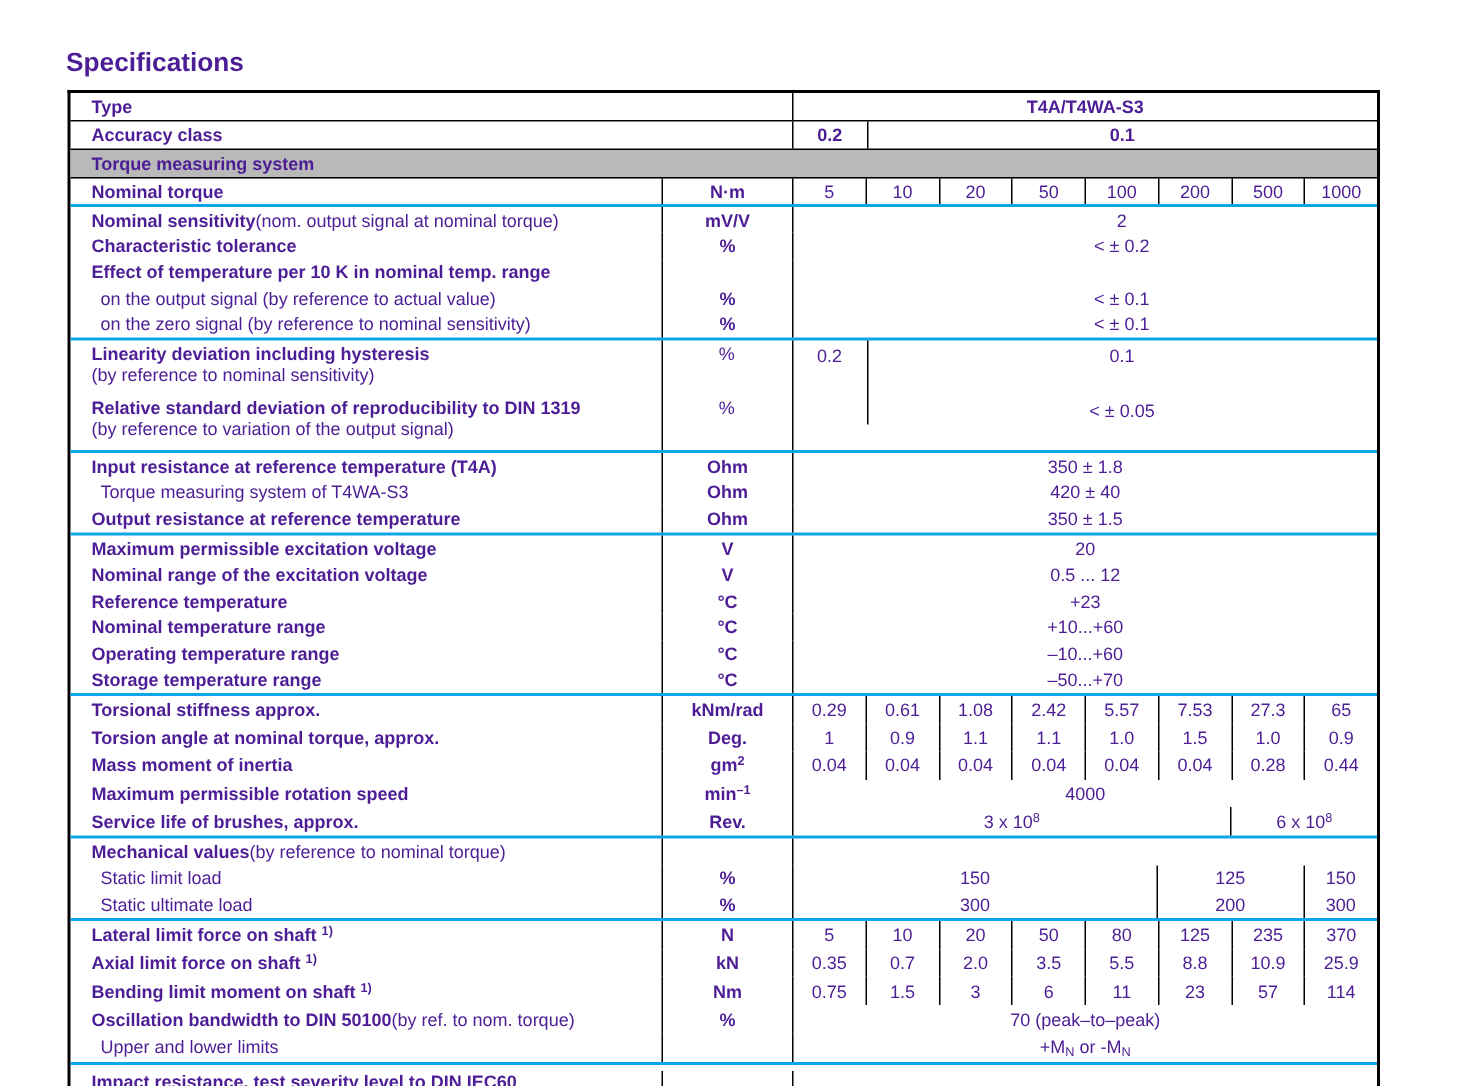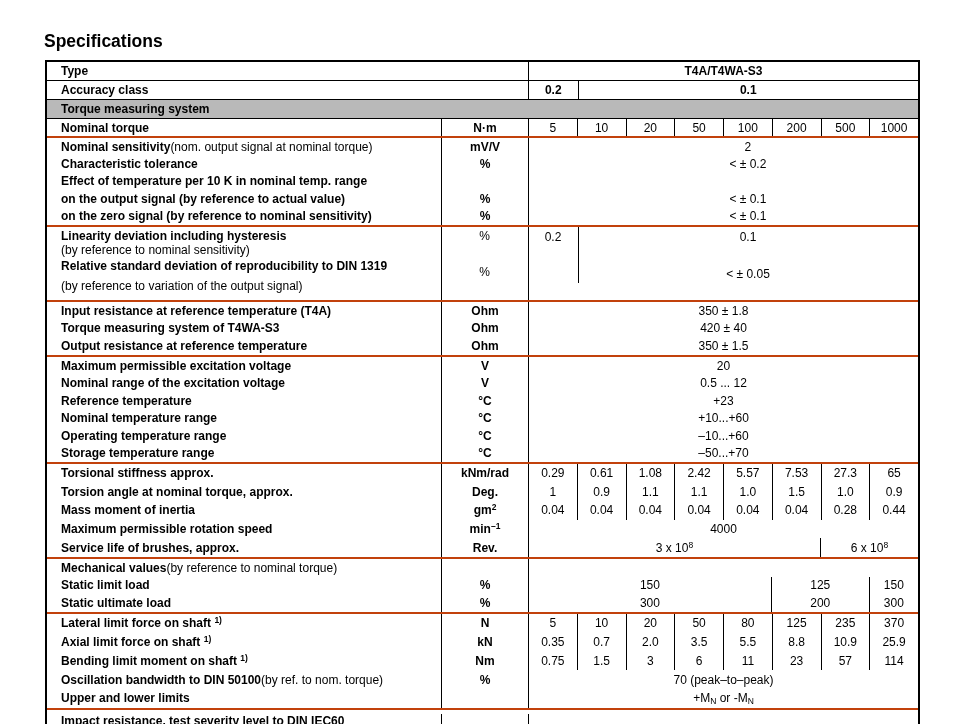--- a/index.html
+++ b/index.html
@@ -1,37 +1,37 @@
 <!DOCTYPE html>
 <html><head>
 <meta charset="utf-8">
 <style>
   html,body{margin:0;padding:0;background:#fff;}
   .page{position:relative;width:979px;height:724px;background:#ffffff;overflow:hidden;
-        font-family:"Liberation Sans", sans-serif;color:#000000;font-size:12px;}
+        font-family:"Liberation Sans", sans-serif;color:#4c1d95;font-size:12px;}
   .title{position:absolute;left:44px;top:31px;font-size:17.5px;font-weight:bold;margin:0;}
   .tbl{position:absolute;left:45px;top:60px;width:875px;border:2px solid #000;border-bottom:none;
        box-sizing:border-box;background:#fff;}
-  .block{border-bottom:2px solid #c2410c;box-sizing:border-box;}
+  .block{border-bottom:2px solid #0ea5e9;box-sizing:border-box;}
   .blockthin{border-bottom:1px solid #000;box-sizing:border-box;}
   .row{display:flex;align-items:center;box-sizing:border-box;}
   .r20{height:19px;}
   .r19{height:17px;}
   .rb5{height:17.4px;}
   .rb7{height:17.66px;}
   .rb8{height:17.5px;}
   .rb9{height:18.6px;}
   .rb10{height:17.66px;}
   .rb11{height:18.8px;justify-content:flex-end;}
   .rb12{height:15px;align-items:flex-start;padding-top:4px;text-align:center;}
   .lbl{flex:0 0 394px;max-width:394px;padding-left:14px;box-sizing:border-box;font-weight:bold;
        white-space:nowrap;overflow:hidden;align-self:stretch;display:flex;align-items:center;}
   .lblwide{flex:0 0 481px;max-width:481px;padding-left:14px;box-sizing:border-box;font-weight:bold;
        white-space:nowrap;overflow:hidden;align-self:stretch;display:flex;align-items:center;}
-  .ind{padding-left:14px;font-weight:bold;}
+  .ind{padding-left:20px;font-weight:normal;}
   .norm{font-weight:normal;}
   .unit{flex:0 0 87px;max-width:87px;border-left:1px solid #000;text-align:center;align-self:stretch;
         display:flex;align-items:center;justify-content:center;font-weight:bold;box-sizing:border-box;}
   .data{flex:1;border-left:1px solid #000;align-self:stretch;display:flex;align-items:stretch;box-sizing:border-box;}
   .dcell{flex:1;border-left:1px solid #000;display:flex;align-items:center;justify-content:center;box-sizing:border-box;}
   .dcell.first{border-left:none;}
   .dspan{display:flex;align-items:center;justify-content:center;box-sizing:border-box;}
   .bl{border-left:1px solid #000;}
   .bold{font-weight:bold;}
   .grayband{background:#b9b9b9;}
@@ -125,21 +125,21 @@
         <div class="data">
             <div class="dcell first off1">&lt; ± 0.1</div>
           </div>
       </div>
     </div>
 
     <div class="block">
       <div class="linblock">
         <span class="alab bold" style="top:2px">Linearity deviation including hysteresis</span>
         <span class="alab" style="top:16px">(by reference to nominal sensitivity)</span>
-        <span class="alab bold" style="top:32px">Relative standard deviation of reproducibility to DIN 1319</span>
+        <span class="alab bold" style="top:38px">Relative standard deviation of reproducibility to DIN 1319</span>
         <span class="alab" style="top:52px">(by reference to variation of the output signal)</span>
         <div class="vline" style="left:394px;top:0;bottom:0"></div>
         <div class="vline" style="left:481px;top:0;bottom:0"></div>
         <span class="aunit" style="top:2px">%</span>
         <span class="aunit" style="top:38px">%</span>
         <span class="aval" style="left:482px;width:48px;top:3px">0.2</span>
         <div class="vline" style="left:530.75px;top:0;height:56px"></div>
         <span class="aval" style="left:531px;right:0;top:3px">0.1</span>
         <span class="aval" style="left:531px;right:0;top:40px">&lt; ± 0.05</span>
       </div>

